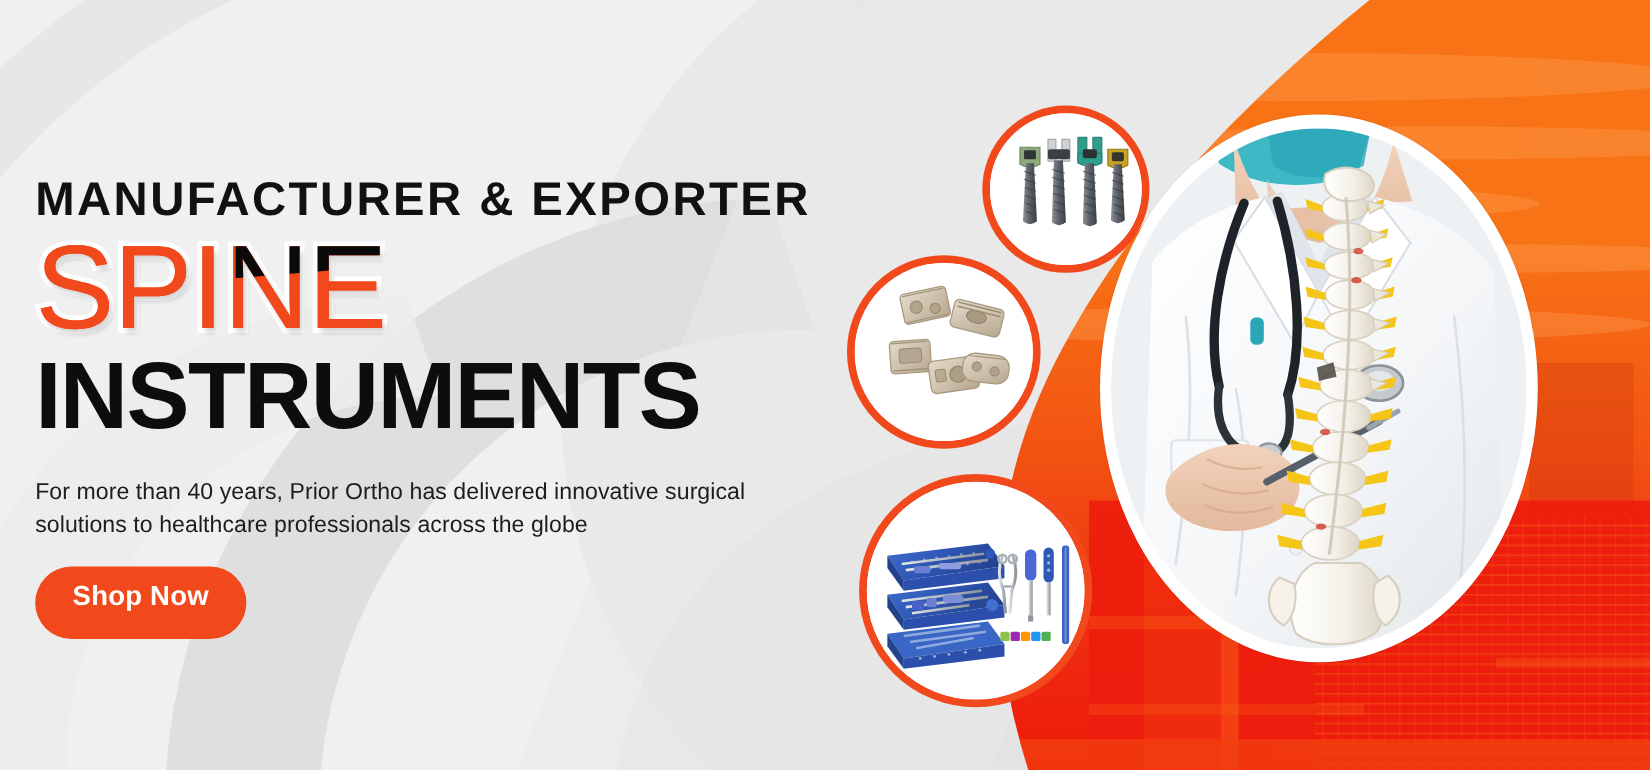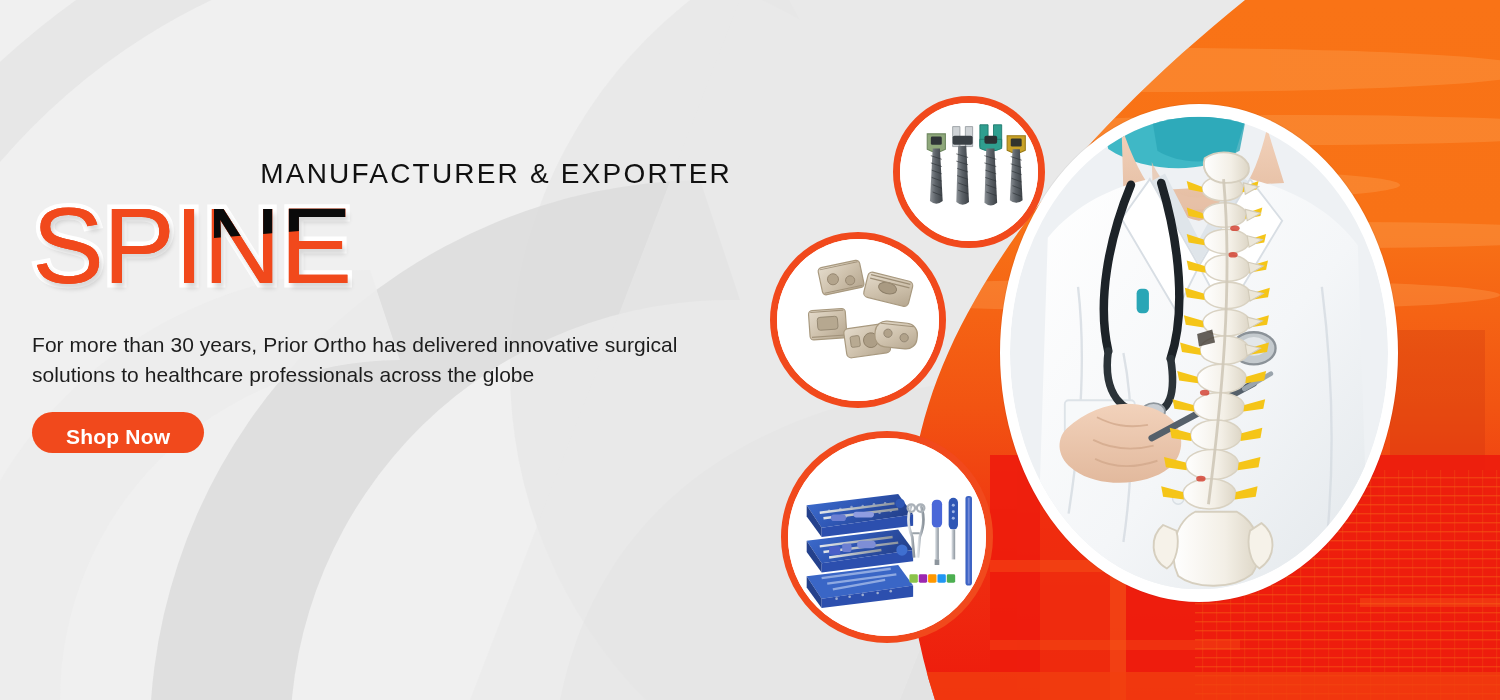--- a/index.html
+++ b/index.html
@@ -16,22 +16,22 @@
   .bg-layer svg { display:block; width:1500px; height:700px; }
 
   
   .right-panel { position:absolute; top:0; right:0; width:760px; height:700px; }
   .right-panel svg { display:block; width:760px; height:700px; }
 
   
   .text-block { position:absolute; left:32px; top:160px; width:700px; }
 
   .eyebrow {
-    font-size:28px;
-    font-weight:normal;
+    font-size:43px;
+    font-weight:bold;
     letter-spacing:2.2px;
     color:#111111;
     line-height:1.0;
     white-space:nowrap;
     text-align:right;
   }
 
   .spine-wrap {
     position:relative;
     height:108px;
@@ -82,23 +82,23 @@
     line-height:1.42;
     letter-spacing:0.05px;
     max-width:700px;
   }
 
   .shop-btn {
     display:inline-block;
     margin-top:22px;
     background:#f1491c;
     color:#ffffff;
-    font-size:21px;
+    font-size:25px;
     font-weight:bold;
-    padding:13px 34px 4px 34px;
+    padding:13px 34px 24px 34px;
     border-radius:999px;
     border:none;
     cursor:pointer;
     letter-spacing:0.2px;
     font-family:"Liberation Sans", sans-serif;
   }
 
   
   .circle {
     position:absolute;
@@ -626,22 +626,23 @@
   <div class="text-block">
 
     <div class="eyebrow">MANUFACTURER &amp; EXPORTER</div>
 
     <div class="spine-wrap">
       <span class="spine-word">SPINE</span>
       <span class="spine-word fill">SPINE</span>
       <span class="spine-word blackcut">SPINE</span>
     </div>
 
-
-    <div class="subtitle">For more than 30 years, Prior Ortho has delivered innovative surgical solutions to healthcare professionals across the globe</div>
+    <div class="instruments">INSTRUMENTS</div>
+
+    <div class="subtitle">For more than 40 years, Prior Ortho has delivered innovative surgical solutions to healthcare professionals across the globe</div>
 
     <button class="shop-btn">Shop Now</button>
   </div>
 
   <span class="sr">Doctor in white lab coat with stethoscope pointing at an anatomical spine model</span>
   <span class="sr">Faint orange cityscape and grid texture on the red gradient panel</span>
   <span class="sr">Four pedicle screws with green, silver, teal and gold tulip heads</span>
   <span class="sr">Five beige PEEK interbody cage implants</span>
   <span class="sr">Blue stacked surgical instrument trays with spinal instruments</span>
 

